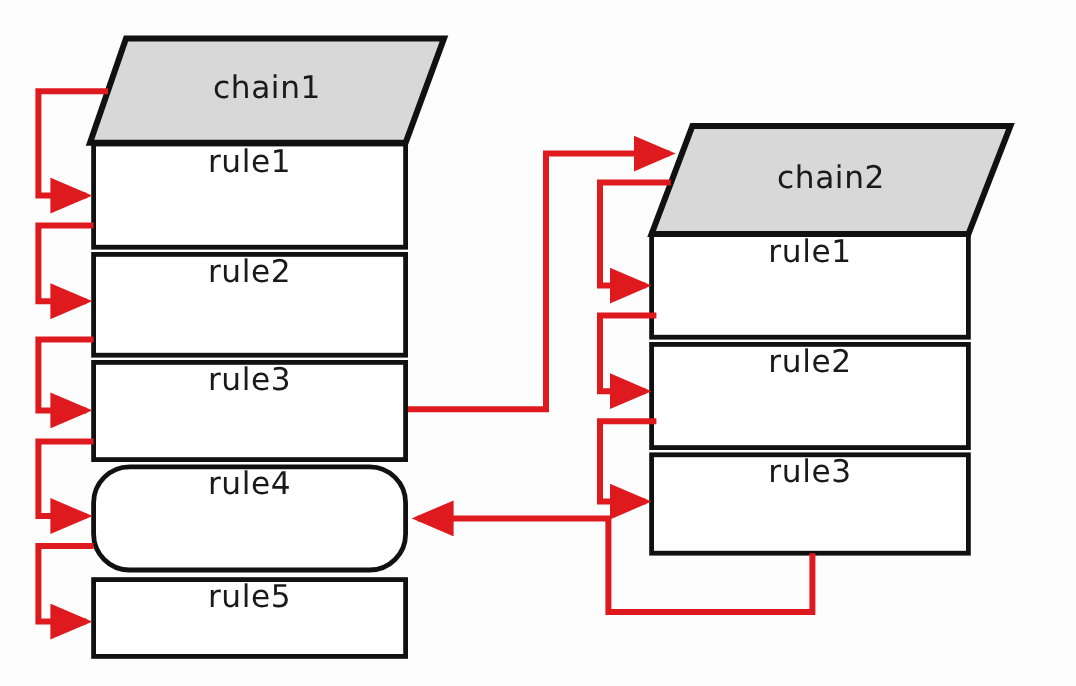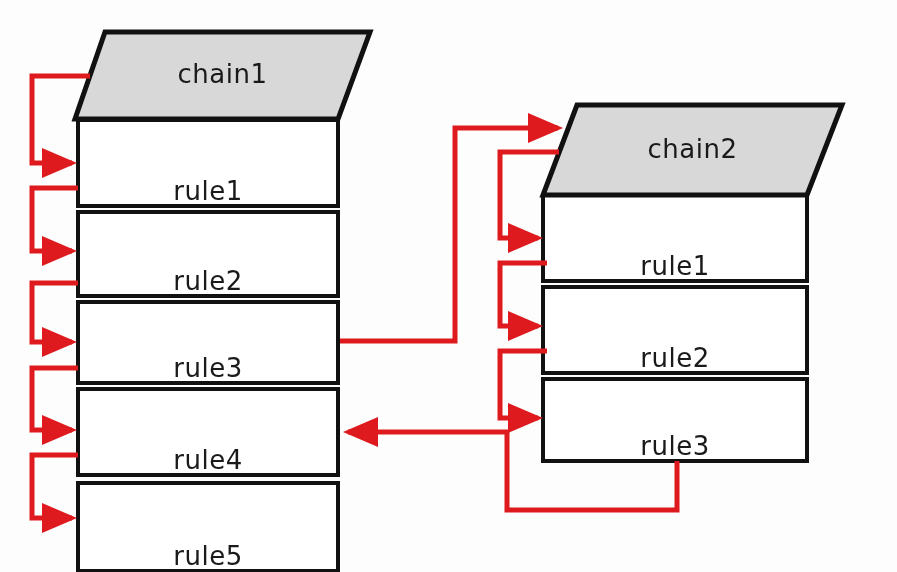--- a/index.html
+++ b/index.html
@@ -11,21 +11,21 @@
   }
   html,body{margin:0;padding:0;}
   body{background:#ffffff;font-family:"DejaVu Sans","Liberation Sans",sans-serif;}
   .canvas{
     position:relative;width:897px;height:572px;background:var(--bg);
     overflow:hidden;color:var(--text);
   }
   .rule{
     position:absolute;box-sizing:border-box;background:#ffffff;
     border:4px solid var(--border);
-    display:flex;align-items:flex-end;justify-content:center;
+    display:flex;align-items:flex-start;justify-content:center;
     font-size:26px;line-height:1;letter-spacing:0.5px;
   }
   .overlay{position:absolute;left:0;top:0;width:897px;height:572px;pointer-events:none;}
   .hdr{fill:var(--headerFill);stroke:var(--border);stroke-width:5;stroke-linejoin:miter;}
   .arrow{fill:none;stroke:var(--arrow);stroke-width:5;stroke-linejoin:miter;}
   .ahp{fill:var(--arrow);}
   .hdr-label{
     position:absolute;font-size:26px;line-height:1;letter-spacing:0.5px;
     text-align:center;width:235px;
   }
@@ -37,24 +37,24 @@
 
   <div class="rule" style="left:76px;top:118px;width:264px;height:90px;">
     <span>rule1</span>
   </div>
   <div class="rule" style="left:76px;top:210px;width:264px;height:88px;">
     <span>rule2</span>
   </div>
   <div class="rule" style="left:76px;top:300px;width:264px;height:85px;">
     <span>rule3</span>
   </div>
-  <div class="rule" style="left:76px;top:387px;width:264px;height:90px;">
+  <div class="rule" style="left:76px;top:387px;width:264px;height:90px;border-radius:32px;">
     <span>rule4</span>
   </div>
-  <div class="rule" style="left:76px;top:481px;width:264px;height:92px;">
+  <div class="rule" style="left:76px;top:481px;width:264px;height:68px;">
     <span>rule5</span>
   </div>
 
   <div class="rule" style="left:541px;top:193px;width:268px;height:90px;">
     <span>rule1</span>
   </div>
   <div class="rule" style="left:541px;top:285px;width:268px;height:90px;">
     <span>rule2</span>
   </div>
   <div class="rule" style="left:541px;top:377px;width:268px;height:86px;">

